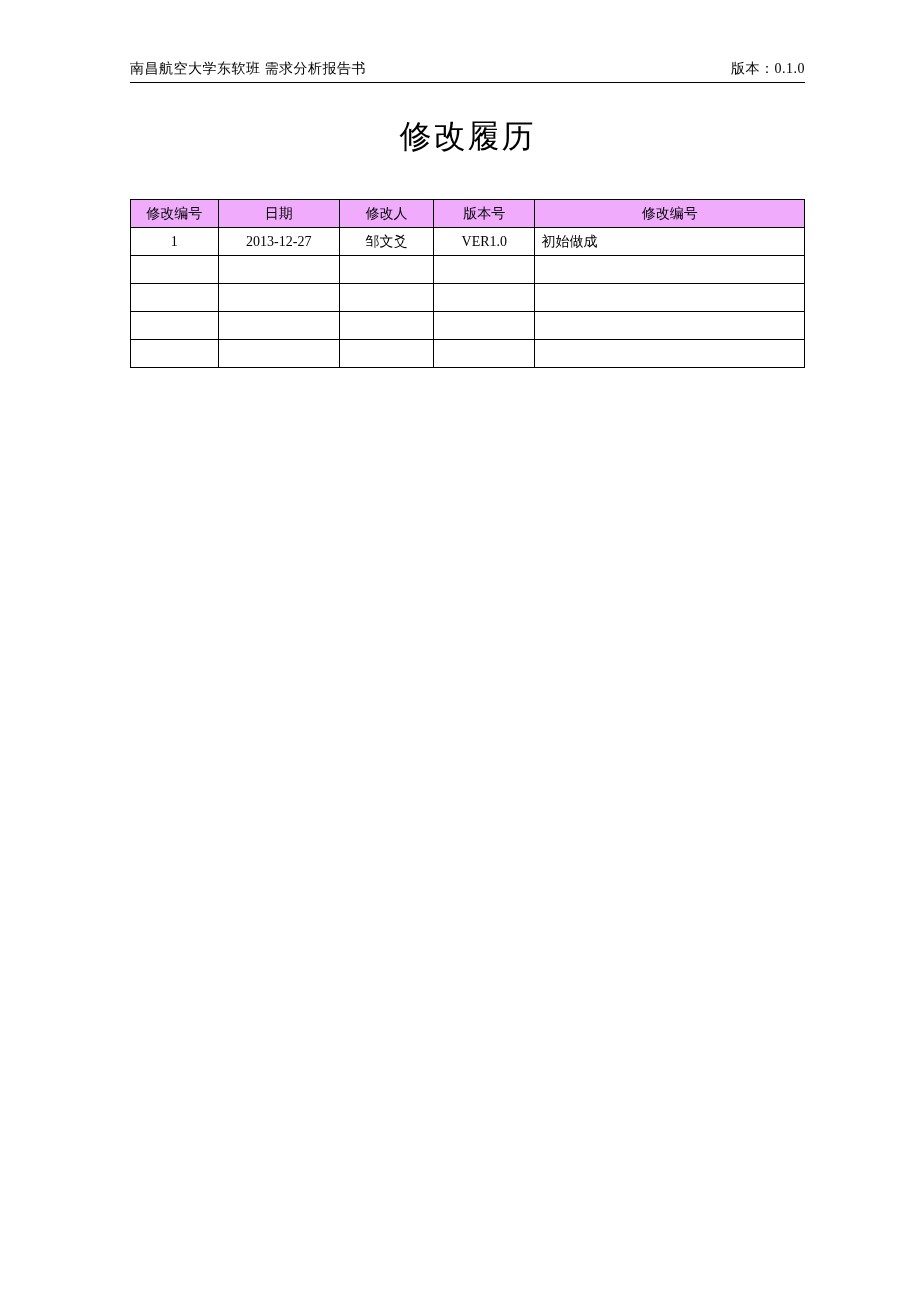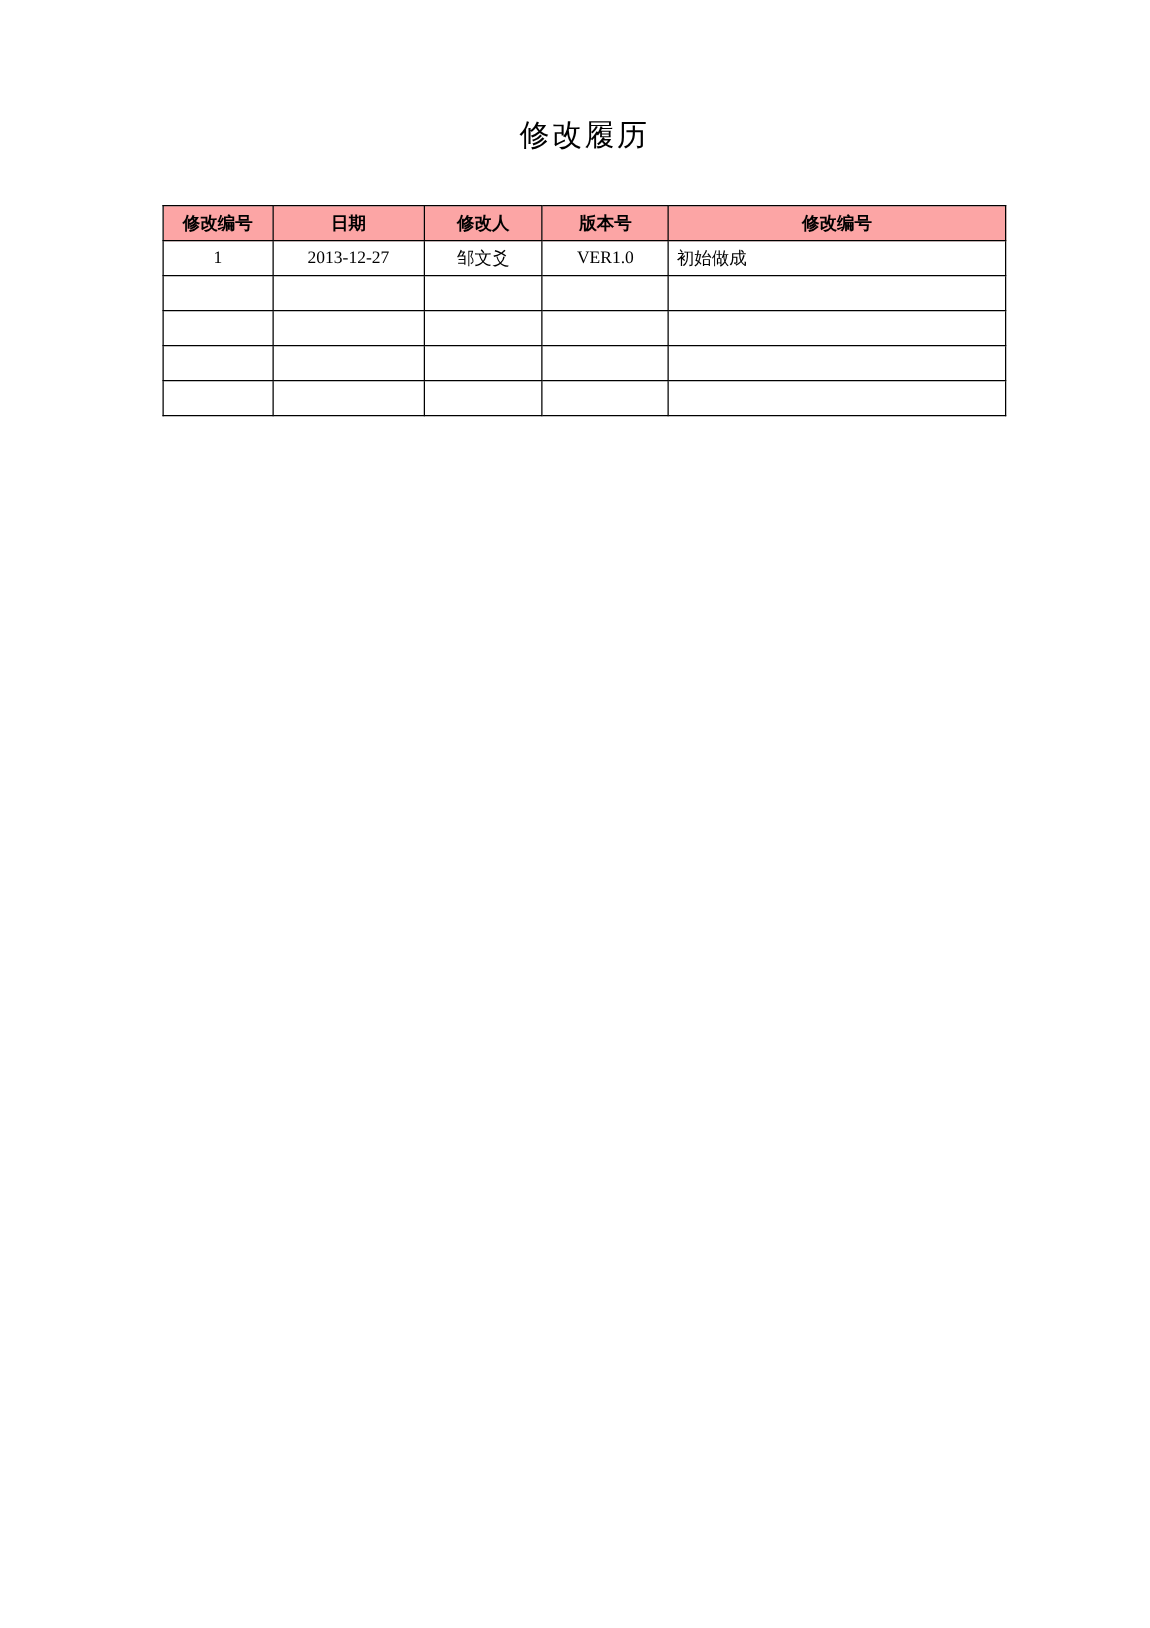--- a/index.html
+++ b/index.html
@@ -27,62 +27,66 @@
       border-bottom: 1px solid #000;
     }
     .header-left {
       letter-spacing: 0.5px;
     }
     .header-right {
       letter-spacing: 0.5px;
     }
     .title {
       text-align: center;
-      font-size: 24px;
+      font-size: 32px;
       font-weight: normal;
       margin-top: 32px;
       margin-bottom: 40px;
       letter-spacing: 2px;
       font-family: "SimHei", "黑体", sans-serif;
     }
     table.revision {
       width: 100%;
       border-collapse: collapse;
       table-layout: fixed;
     }
     table.revision th,
     table.revision td {
       border: 1px solid #000;
       font-size: 14px;
       height: 28px;
       padding: 2px 6px;
       vertical-align: middle;
     }
     table.revision th {
-      background: #fca5a5;
-      font-weight: bold;
+      background: #f0abfc;
+      font-weight: normal;
       text-align: center;
     }
     table.revision td {
       text-align: center;
     }
     table.revision td.left {
       text-align: left;
       margin-left: 32px;
     }
     col.c1 { width: 13%; }
     col.c2 { width: 18%; }
     col.c3 { width: 14%; }
     col.c4 { width: 15%; }
     col.c5 { width: 40%; }
   </style>
 </head>
 <body>
 
 <div class="page">
+  <div class="header-row">
+    <span class="header-left">南昌航空大学东软班  需求分析报告书</span>
+    <span class="header-right">版本：0.1.0</span>
+  </div>
 
   <h1 class="title">修改履历</h1>
 
   <table class="revision">
     <colgroup>
       <col class="c1">
         <col class="c2">
         <col class="c3">
         <col class="c4">
         <col class="c5">

